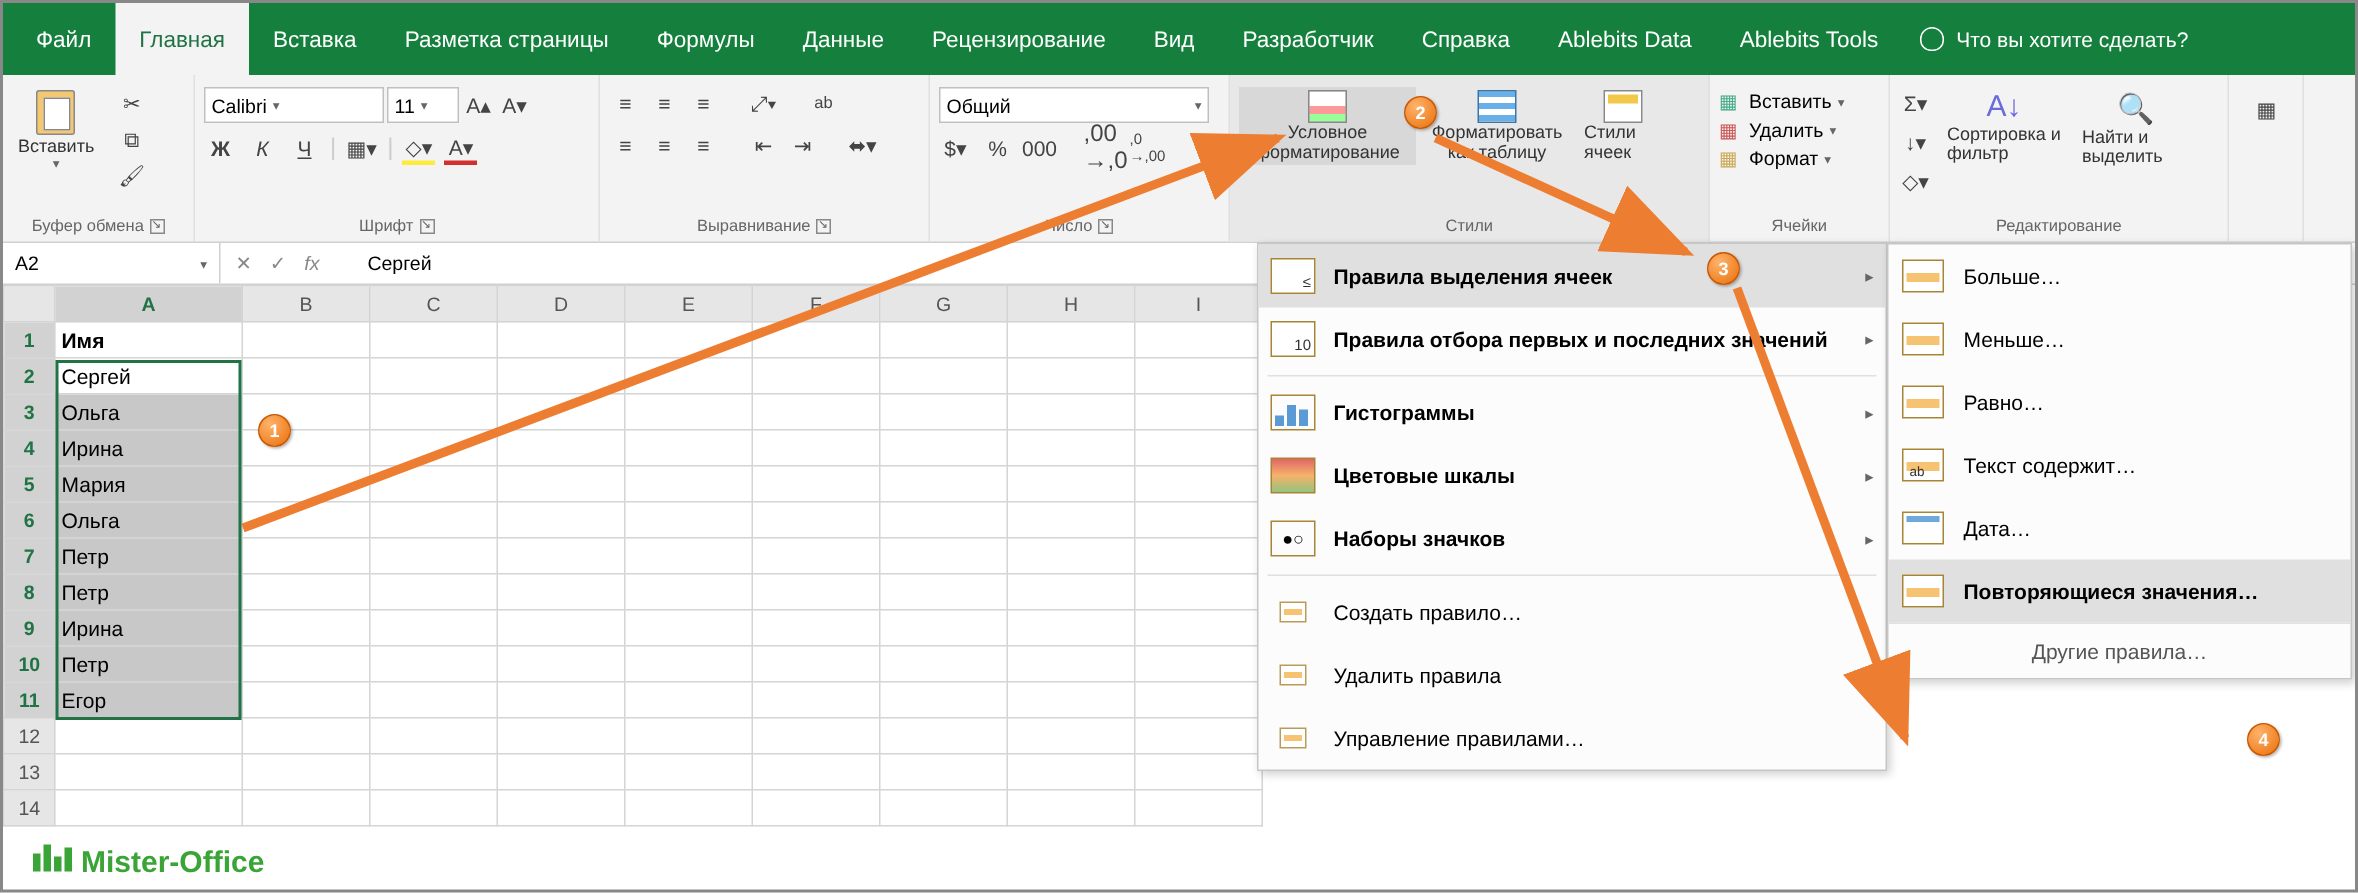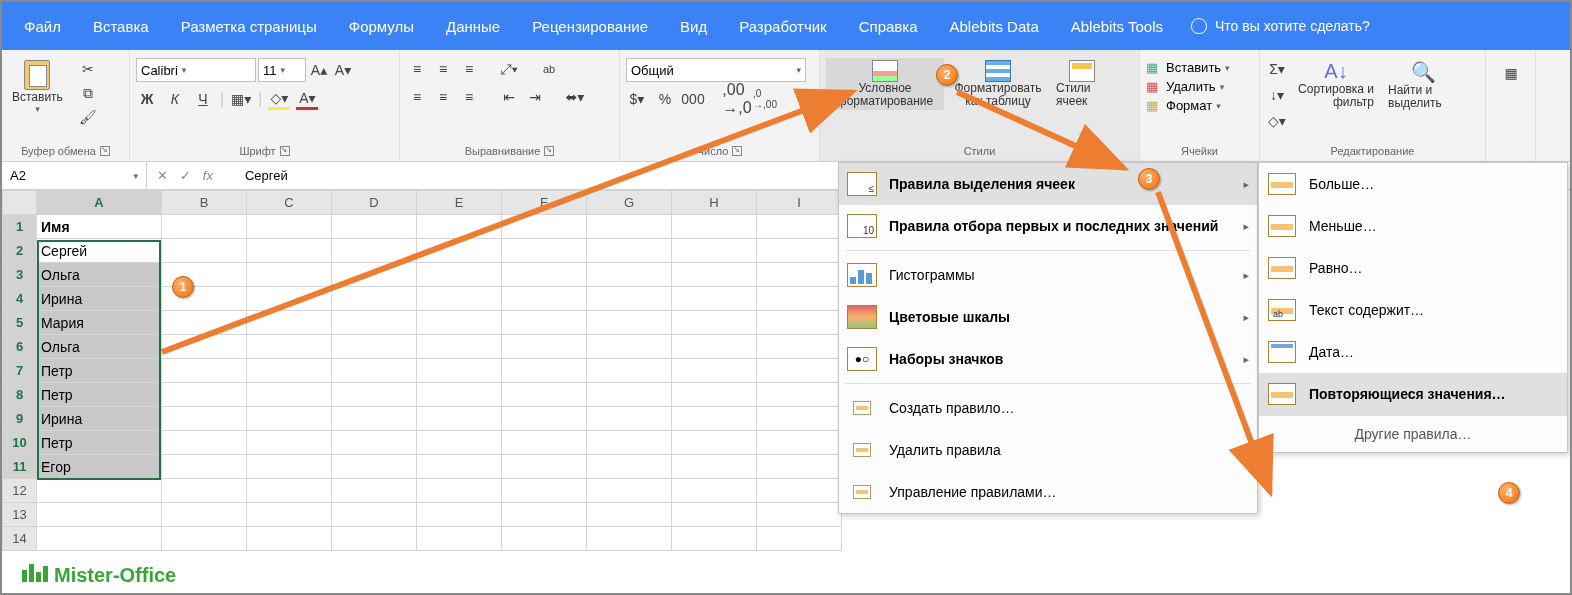--- a/index.html
+++ b/index.html
@@ -1,19 +1,19 @@
 <!DOCTYPE html>
 <html><head>
 <meta charset="utf-8">
 <style>
   * { box-sizing: border-box; margin: 0; padding: 0; font-family: "Segoe UI", Tahoma, sans-serif; }
   body { background: #fff; width: 1572px; height: 595px; overflow: hidden; position: relative; border: 2px solid #888; }
   
   
-  .titlebar { background: #3b82f6; height: 48px; display: flex; align-items: center; padding: 12px 6px; }
+  .titlebar { background: #15803d; height: 48px; display: flex; align-items: center; padding: 12px 6px; }
   .tab { color: #fff; font-size: 15px; padding: 0 16px; height: 48px; display: flex; align-items: center; cursor: pointer; }
   .tab.active { background: #f3f3f3; color: #217346; font-weight: normal; }
   .tellme { color: #fff; font-size: 14px; margin-left: 12px; display: flex; align-items: center; gap: 8px; }
   .bulb { width: 16px; height: 16px; border: 1.5px solid #fff; border-radius: 50% 50% 45% 45%; }
 
   
   .ribbon { background: #f3f3f3; height: 112px; border-bottom: 1px solid #d0d0d0; display: flex; position: relative; }
   .ribbon-group { border-right: 1px solid #e0e0e0; padding: 4px 6px 2px 6px; display: flex; flex-direction: column; justify-content: space-between; }
   .group-title { font-size: 11px; color: #666; text-align: center; padding-bottom: 2px; display: flex; align-items: center; justify-content: center; gap: 4px; }
   .dialogbox { width: 10px; height: 10px; border: 1px solid #888; display: inline-block; position: relative; }
@@ -89,20 +89,21 @@
   .menu-ico-icons { width: 30px; height: 24px; border: 1px solid #a88534; display:flex; align-items:center; justify-content:center; font-size:12px; }
   .menu-ico-small { width: 18px; height: 14px; border: 1px solid #b89b58; display:inline-block; background:#fff; position:relative; }
   .menu-ico-small::before { content:""; position:absolute; left:2px; right:2px; top:4px; height:4px; background:#f5c371; }
 
 </style>
 </head>
 <body>
 
 <div class="titlebar">
   <div class="tab">Файл</div>
+  <div class="tab active">Главная</div>
   <div class="tab">Вставка</div>
   <div class="tab">Разметка страницы</div>
   <div class="tab">Формулы</div>
   <div class="tab">Данные</div>
   <div class="tab">Рецензирование</div>
   <div class="tab">Вид</div>
   <div class="tab">Разработчик</div>
   <div class="tab">Справка</div>
   <div class="tab">Ablebits Data</div>
   <div class="tab">Ablebits Tools</div>
@@ -258,21 +259,21 @@
 
   <div class="ribbon-group" style="width:226px">
     <div class="row" style="padding-top:4px; gap:6px; align-items:flex-start">
       <div class="col" style="gap:4px; font-size:14px; color:#555">
         <span class="small-btn">Σ▾</span>
         <span class="small-btn">↓▾</span>
         <span class="small-btn">◇▾</span>
       </div>
       <div class="big-btn" style="width:84px">
         <div style="font-size:20px;color:#6b6bdc">A↓</div>
-        <span style="text-align:right;line-height:1.1">Сортировка и фильтр</span>
+        <span style="text-align:left;line-height:1.1">Сортировка и фильтр</span>
       </div>
       <div class="big-btn" style="width:80px">
         <div style="font-size:20px;color:#4a8">🔍</div>
         <span style="text-align:left;line-height:1.1">Найти и выделить</span>
       </div>
     </div>
     <div class="group-title">
         <span>Редактирование</span>
       </div>
   </div>
@@ -504,21 +505,21 @@
   </div>
   <div class="menu-sep"></div>
   <div class="menu-item">
     <span class="ico">
         <span class="menu-ico-bars">
           <i style="height:40%"></i>
           <i style="height:80%"></i>
           <i style="height:60%"></i>
         </span>
       </span>
-    <span style="font-weight:normal">Гистограммы</span>
+    <span style="font-weight:bold">Гистограммы</span>
       <span class="sub">▸</span>
   </div>
   <div class="menu-item">
     <span class="ico">
         <span class="menu-ico-scale"></span>
       </span>
     <span style="font-weight:bold">Цветовые шкалы</span>
       <span class="sub">▸</span>
   </div>
   <div class="menu-item">

